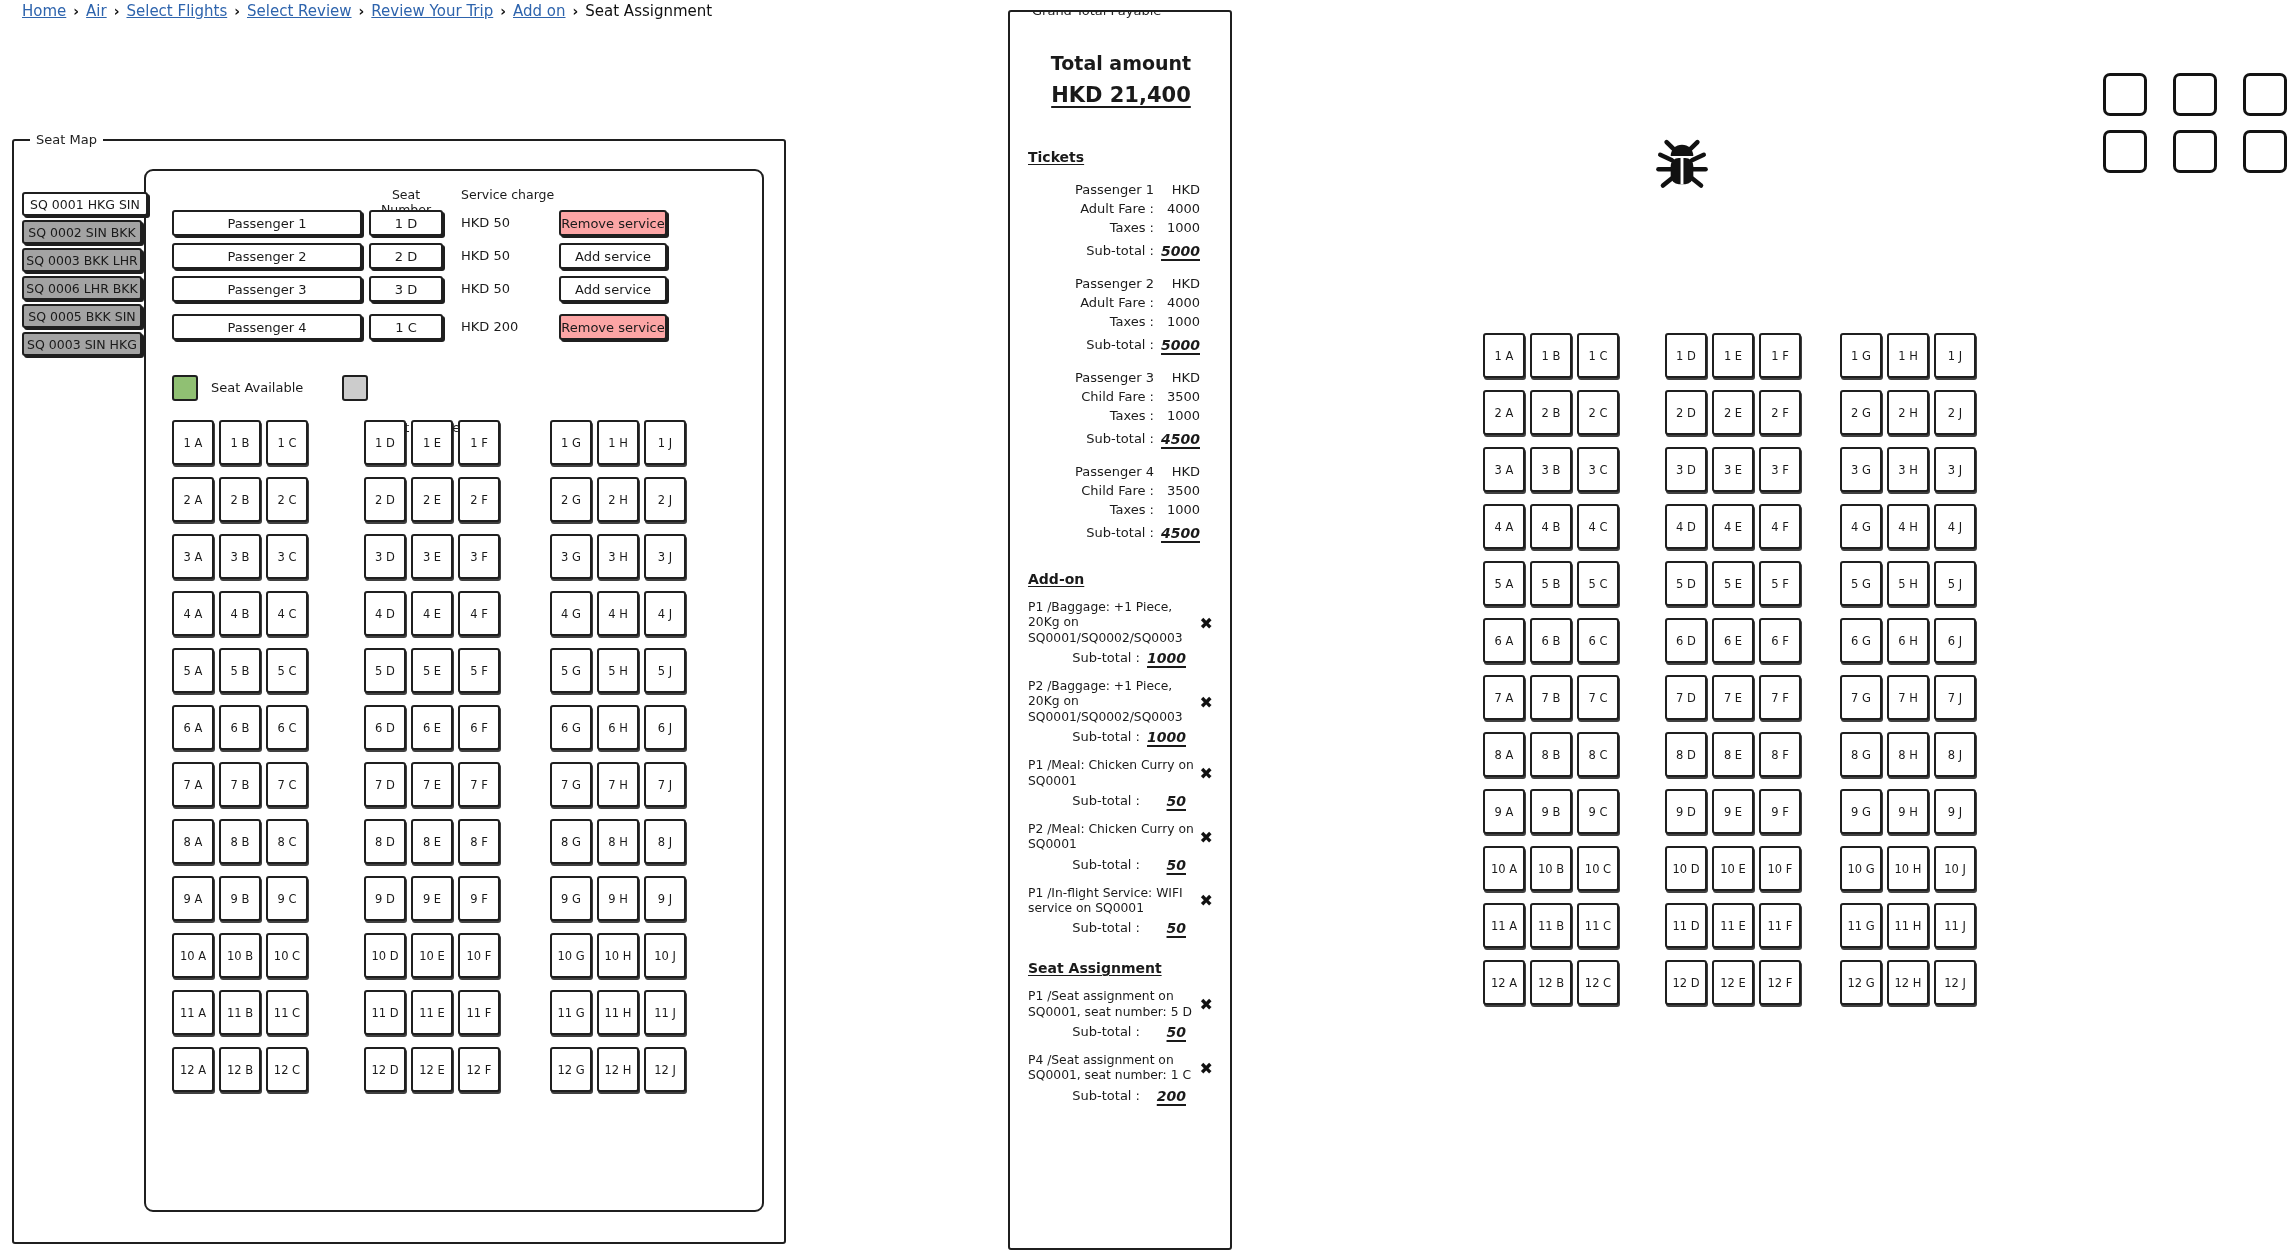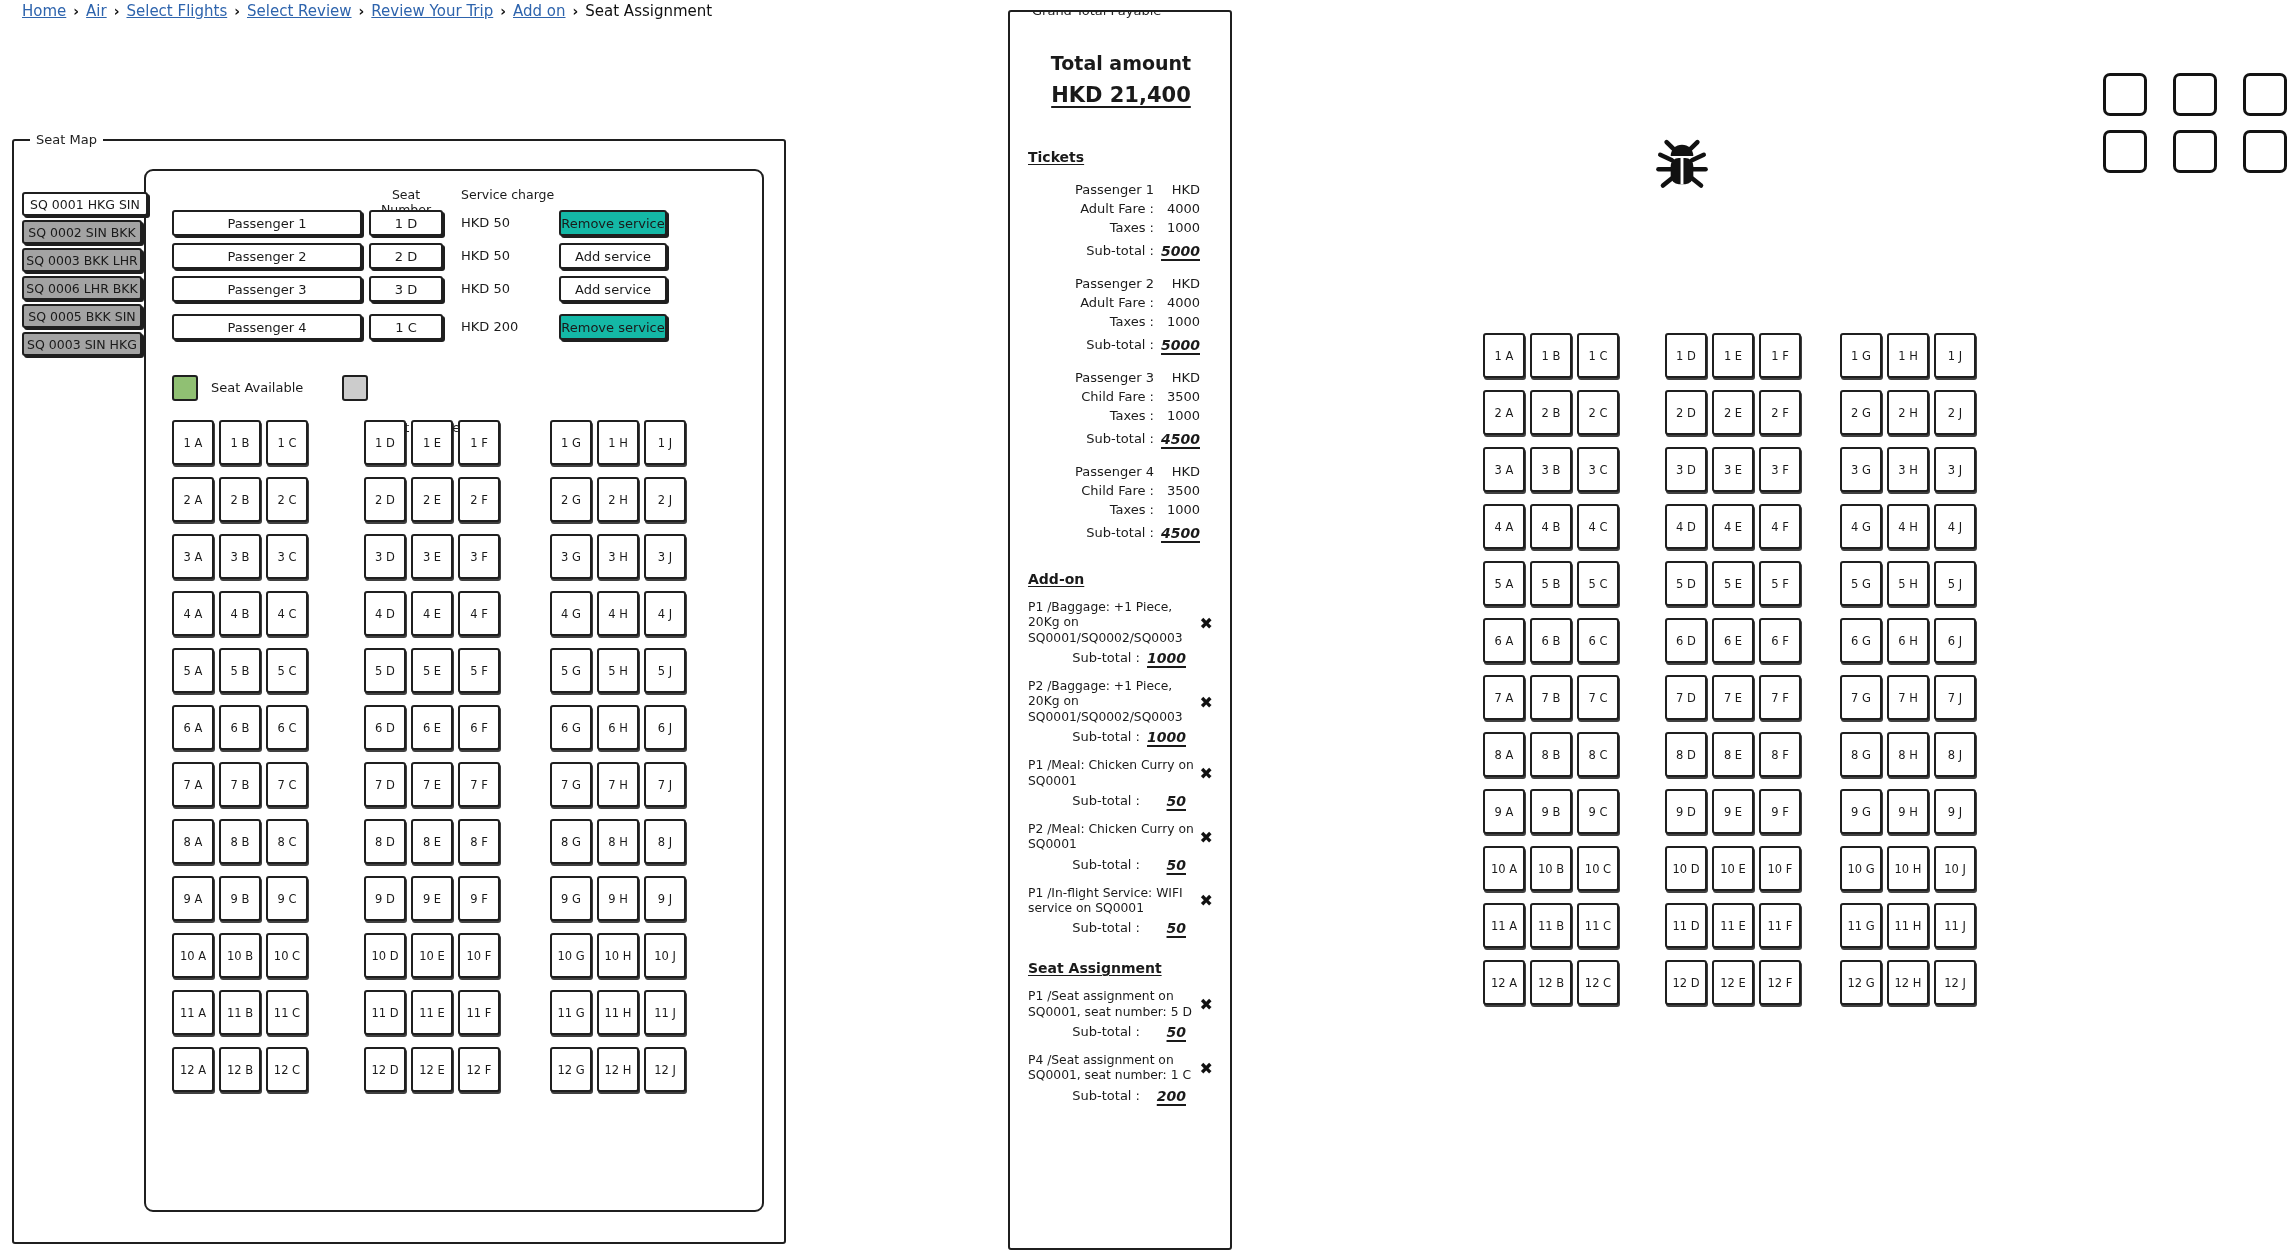--- a/index.html
+++ b/index.html
@@ -26,21 +26,21 @@
   .tab.sel{background:#fff;width:126px;z-index:4}
 
   
   .panel{position:absolute;left:130px;top:28px;width:620px;height:1043px;border:2px solid #1f1f1f;border-radius:9px;background:#fff;z-index:2}
   .hdr{position:absolute;font-size:12.5px}
   .hdr-seat{left:223px;top:16px;width:74px;text-align:center}
   .hdr-charge{left:315px;top:16px;width:120px;text-align:left}
 
   .btn{position:absolute;height:26px;background:#fff;border:2px solid #1f1f1f;border-radius:3px;box-shadow:2px 2px 0 #1f1f1f;
        display:flex;align-items:center;justify-content:center;font-size:13px;cursor:pointer}
-  .btn.blue{background:#14b8a6}
+  .btn.blue{background:#fca5a5}
   .charge{position:absolute;font-size:13px;line-height:26px}
 
   .legend{position:absolute;left:0;top:204px;width:620px;height:28px}
   .swatch{position:absolute;top:0;width:26px;height:26px;border:2px solid #1f1f1f;border-radius:3px}
   .legend-label{position:absolute;top:5px;font-size:13px}
 
   
   .grid{position:absolute}
   #grid-left{left:26px;top:249px;width:520px;height:680px}
   #grid-right{left:1483px;top:333px;width:500px;height:680px}

